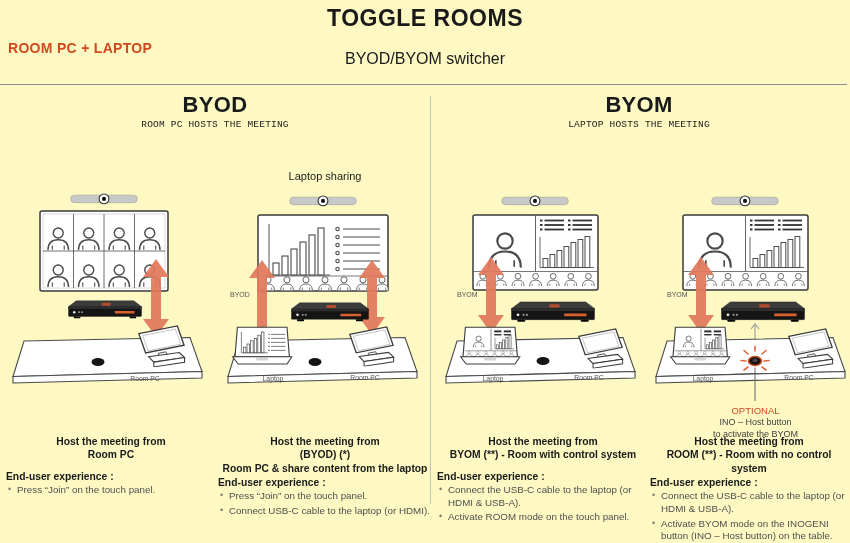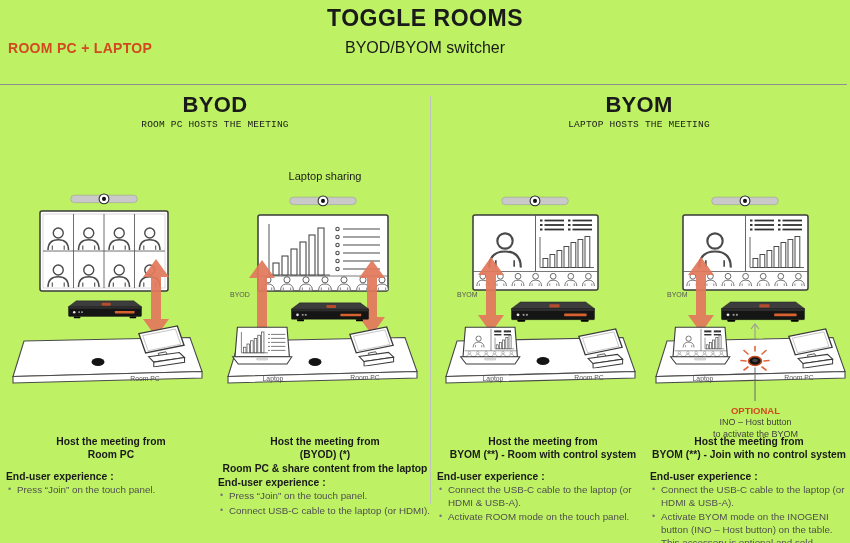--- a/index.html
+++ b/index.html
@@ -1,20 +1,20 @@
 <!DOCTYPE html>
 <html><head>
 <meta charset="utf-8">
 <style>
   html,body{margin:0;padding:0;background:#fff;}
-  .page{position:relative;width:850px;height:543px;background:#bef264;overflow:hidden;
+  .page{position:relative;width:850px;height:543px;background:#fef9c3;overflow:hidden;
         font-family:"Liberation Sans",sans-serif;color:#1a1a1a;}
   .title-block{position:absolute;top:5px;left:0;width:100%;text-align:center;}
   .title{font-size:23px;font-weight:bold;letter-spacing:.5px;}
-  .subtitle{font-size:16px;margin-top:7px;}
+  .subtitle{font-size:16px;margin-top:18px;}
   .app-block{position:absolute;top:37px;left:8px;}
   .app-label{font-size:13px;font-weight:bold;letter-spacing:.3px;}
   .app-value{font-size:14px;font-weight:bold;color:#D2491F;margin-top:3px;letter-spacing:.3px;}
   .top-rule{position:absolute;top:84px;left:0;width:847px;height:1px;background:#8f8f8f;}
   .v-divider{position:absolute;top:96px;left:430px;width:1px;height:408px;background:#c2c2c2;}
   .section-head{position:absolute;top:92px;text-align:center;}
   .section-head.byod{left:0;width:430px;}
   .section-head.byom{left:430px;width:418px;}
   .section-title{font-size:22px;font-weight:bold;letter-spacing:.3px;}
   .section-sub{font-size:9.5px;margin-top:1px;letter-spacing:.2px;font-family:Liberation Mono, monospace;}
@@ -22,21 +22,21 @@
   #d1{left:10px;} #d2{left:225px;} #d3{left:443px;} #d4{left:653px;}
   .caption{position:absolute;top:435px;}
   #c1{left:6px;width:210px;} #c2{left:218px;width:214px;}
   #c3{left:437px;width:212px;} #c4{left:650px;width:198px;}
   .host{font-weight:bold;font-size:10.3px;line-height:1.3;text-align:center;min-height:34px;}
   .exp-label{font-weight:bold;font-size:10.3px;margin-top:2px;}
   ul.bullets{list-style:none;margin:2px 0 0 0;padding:0;color:#4f4f4f;font-size:9.8px;line-height:1.3;}
   ul.bullets li{position:relative;padding-left:11px;margin-bottom:2px;}
   ul.bullets li::before{content:"\2022";position:absolute;left:2px;top:0;color:#777;font-size:9px;}
   .optional-note{position:absolute;left:673px;top:405px;width:165px;text-align:center;line-height:1.3;}
-  .optional-title{color:#D2491F;font-weight:bold;font-size:9.5px;}
+  .optional-title{color:#D2491F;font-weight:normal;font-size:9.5px;}
   .optional-line{font-size:9px;color:#3f3f3f;}
   svg text{font-family:"Liberation Sans",sans-serif;}
   .tbl-label{font-size:6.8px;fill:#555;}
   .arrow-label{font-size:7px;fill:#555;}
   .diag-title{font-size:11px;fill:#1a1a1a;}
   .arrow{fill:#E1795B;opacity:.93;}
 </style>
 </head>
 <body>
 
@@ -393,21 +393,21 @@
     <div class="exp-label">End-user experience :</div>
     <ul class="bullets">
         <li>Connect the USB-C cable to the laptop (or HDMI &amp; USB-A).</li>
         <li>Activate ROOM mode on the touch panel.</li>
       </ul>
   </div>
 
   <div class="caption" id="c4">
     <div class="host">
       <div>Host the meeting from</div>
-      <div>BYOM (**) - Join with no control system</div>
+      <div>ROOM (**) - Room with no control system</div>
     </div>
     <div class="exp-label">End-user experience :</div>
     <ul class="bullets">
         <li>Connect the USB-C cable to the laptop (or HDMI &amp; USB-A).</li>
         <li>Activate BYOM mode on the INOGENI button (INO – Host button) on the table. This accessory is optional and sold separately.</li>
       </ul>
   </div>
 
 </div>
 

